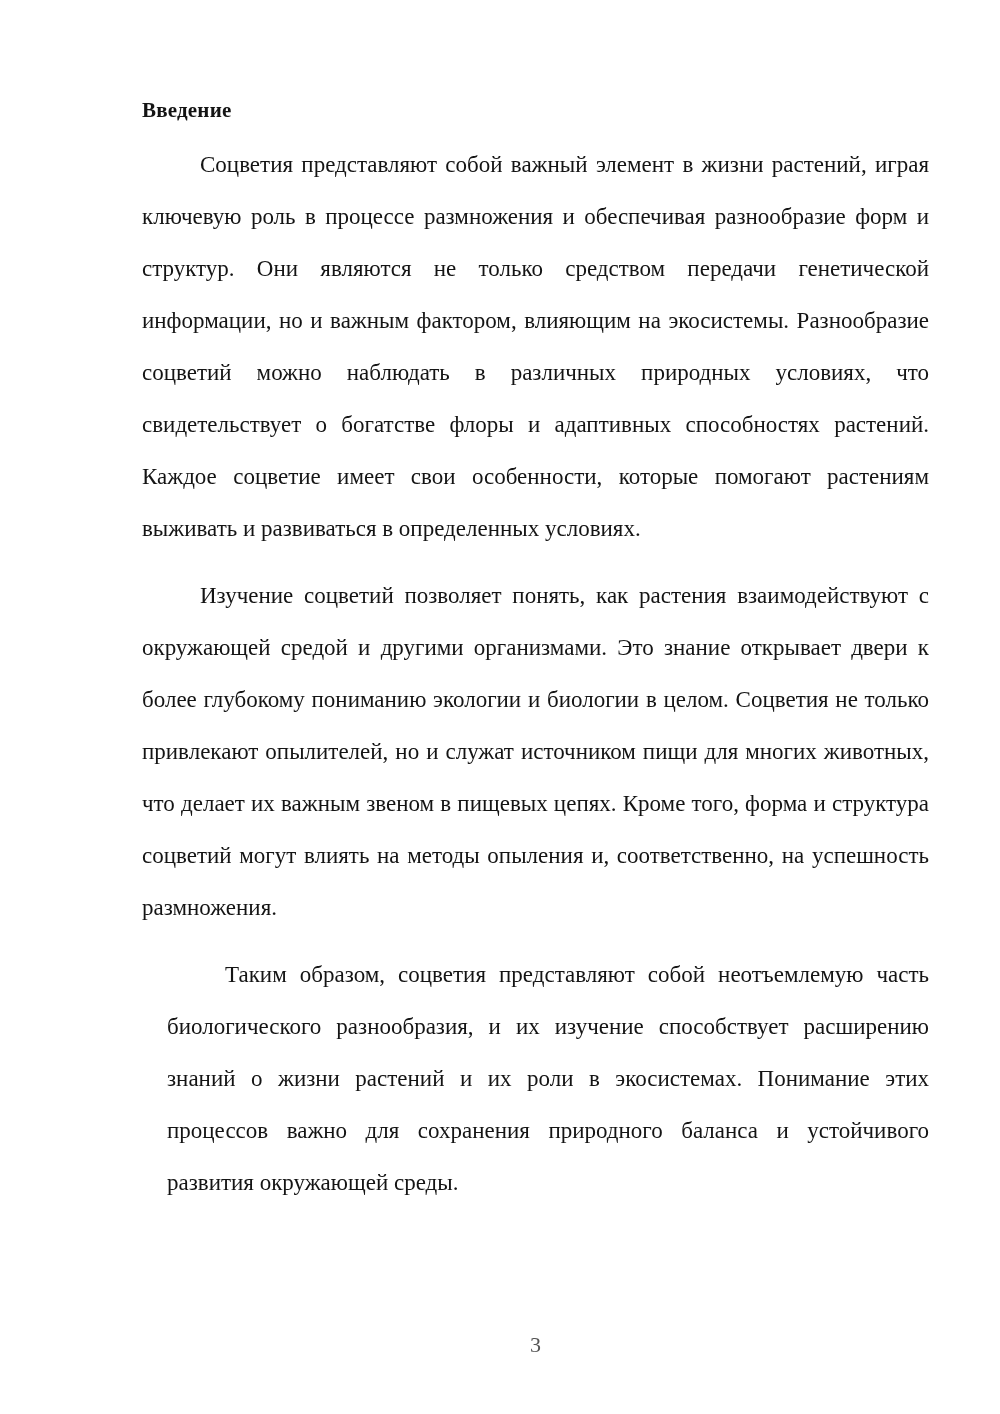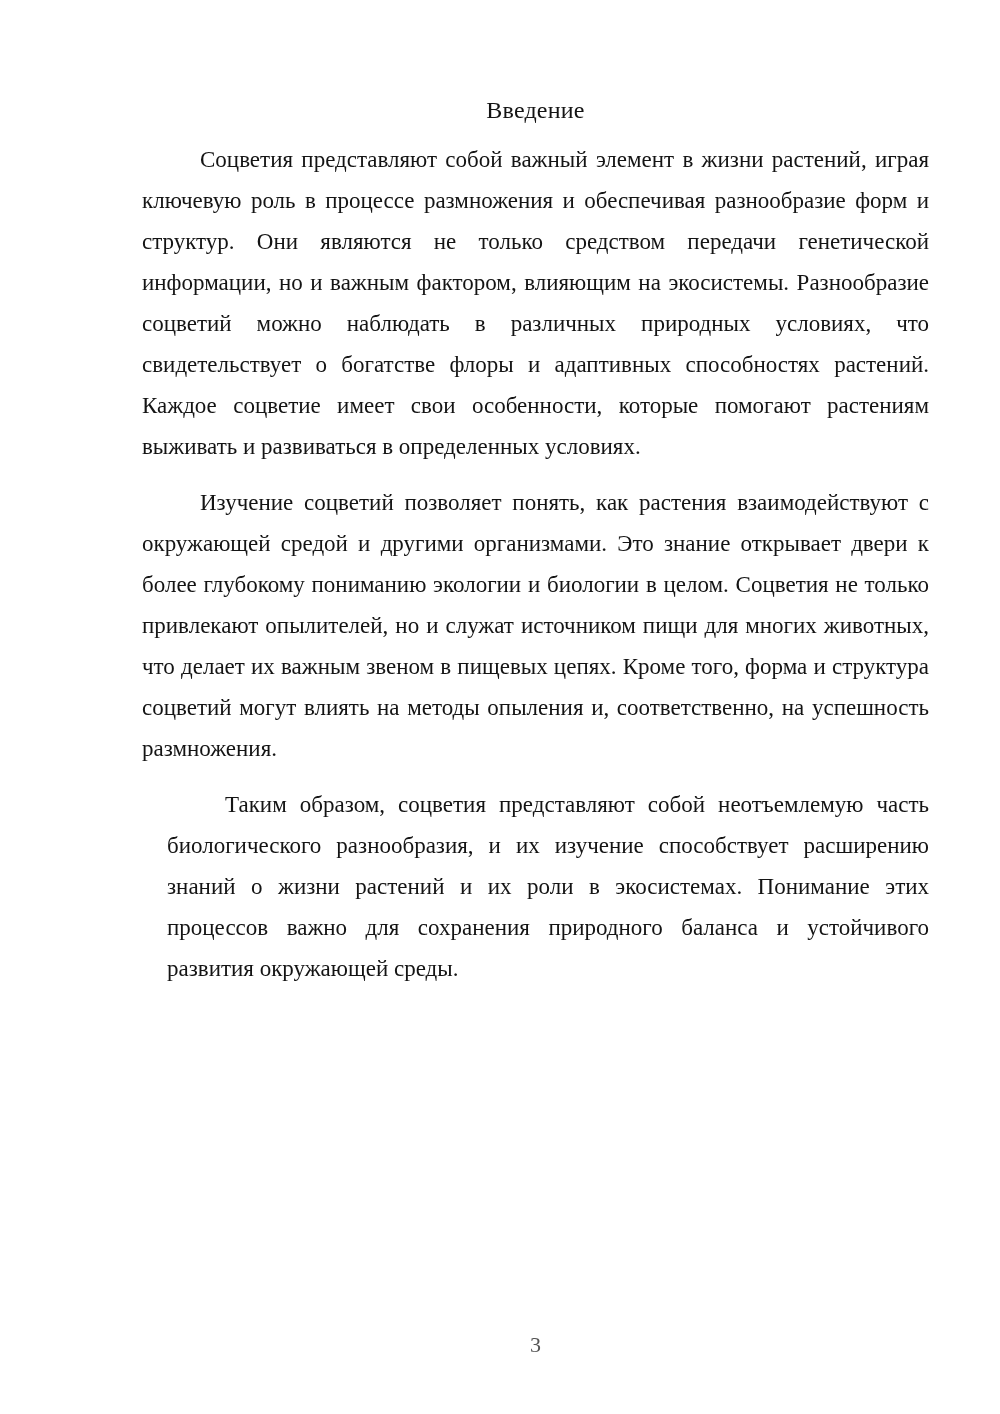--- a/index.html
+++ b/index.html
@@ -17,30 +17,30 @@
       color: #141414;
       overflow: hidden;
     }
     .content {
       position: absolute;
       left: 142px;
       top: 94px;
       width: 787px;
     }
     .doc-title {
-      font-size: 24px;
+      font-size: 21px;
       line-height: 32px;
-      font-weight: 400;
-      text-align: center;
+      font-weight: 700;
+      text-align: left;
       margin: 0 0 13px 0;
       letter-spacing: 0.2px;
     }
     .para {
       font-size: 23px;
-      line-height: 41px;
+      line-height: 52px;
       text-align: justify;
       text-align-last: left;
       text-indent: 58px;
       margin: 0 0 15px 0;
       hyphens: none;
     }
     .para:last-of-type {
       margin-bottom: 0;
       margin-left: 25px;
     }

